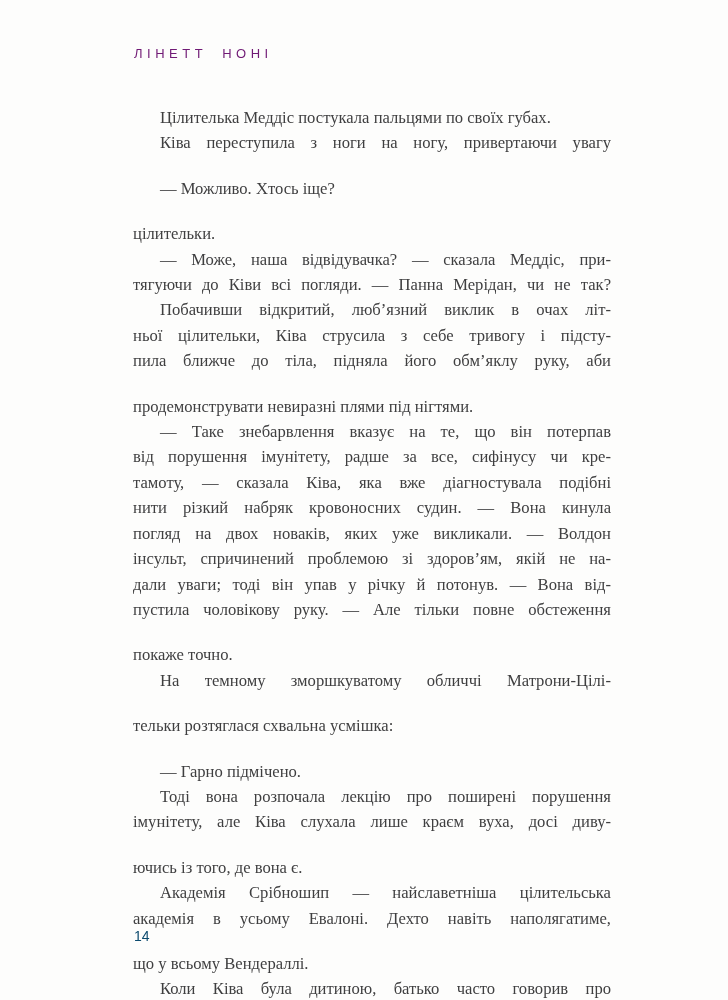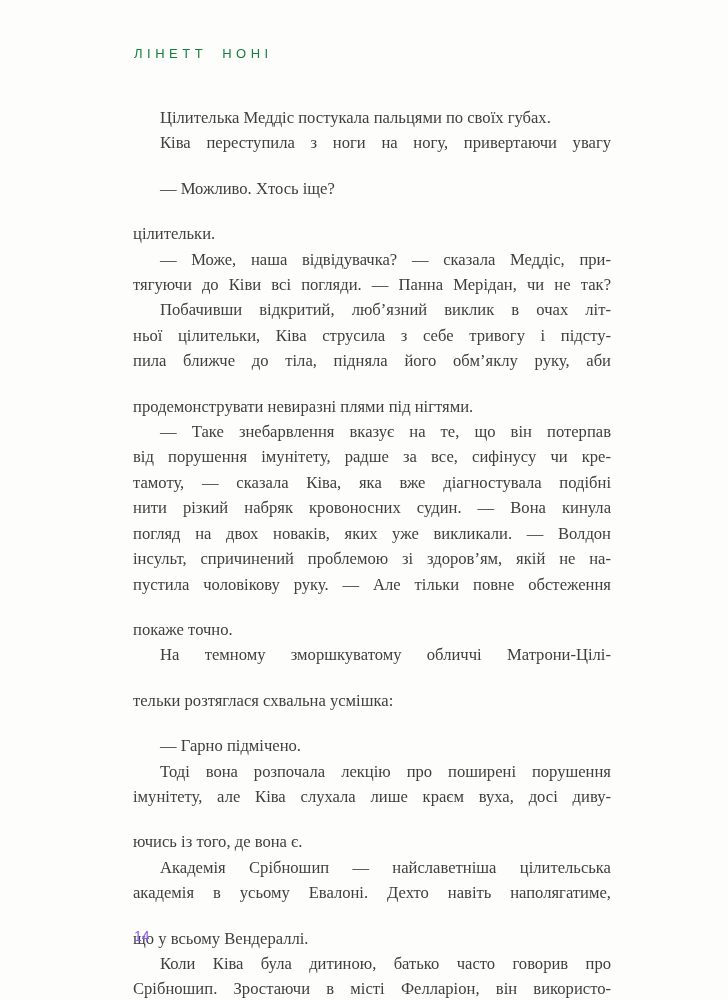--- a/index.html
+++ b/index.html
@@ -15,21 +15,21 @@
     background: #fdfdfc;
   }
   .running-header {
     position: absolute;
     left: 134px; top: 46px;
     font-family: "Liberation Sans", sans-serif;
     font-size: 13px;
     font-weight: 400;
     letter-spacing: 4.5px;
     word-spacing: 7px;
-    color: #15803d;
+    color: #701a75;
   }
   .body-text {
     position: absolute;
     left: 133px; top: 85px;
     width: 478px;
     color: #3f3f40;
     font-size: 16.6px;
     line-height: 25.4px;
     text-rendering: optimizeLegibility;
   }
@@ -38,21 +38,21 @@
     text-align-last: justify;
     white-space: normal;
   }
   .line.natural { text-align-last: left; margin-top: 20px; }
   .line.first { text-indent: 27px; }
   .page-number {
     position: absolute;
     left: 134px; top: 928px;
     font-family: "Liberation Sans", sans-serif;
     font-size: 14px;
-    color: #8b5cf6;
+    color: #0c4a6e;
   }
 </style>
 </head>
 <body>
 
 <div class="page">
   <div class="running-header">ЛІНЕТТ НОНІ</div>
 
   <div class="body-text">
       <div class="line first natural">Цілителька Меддіс постукала пальцями по своїх губах.</div>
@@ -64,20 +64,21 @@
       <div class="line first">Побачивши відкритий, люб’язний виклик в очах літ-</div>
       <div class="line">ньої цілительки, Ківа струсила з себе тривогу і підсту-</div>
       <div class="line">пила ближче до тіла, підняла його обм’яклу руку, аби</div>
       <div class="line natural">продемонструвати невиразні плями під нігтями.</div>
       <div class="line first">— Таке знебарвлення вказує на те, що він потерпав</div>
       <div class="line">від порушення імунітету, радше за все, сифінусу чи кре-</div>
       <div class="line">тамоту, — сказала Ківа, яка вже діагностувала подібні</div>
       <div class="line">нити різкий набряк кровоносних судин. — Вона кинула</div>
       <div class="line">погляд на двох новаків, яких уже викликали. — Волдон</div>
       <div class="line">інсульт, спричинений проблемою зі здоров’ям, якій не на-</div>
+      <div class="line">дали уваги; тоді він упав у річку й потонув. — Вона від-</div>
       <div class="line">пустила чоловікову руку. — Але тільки повне обстеження</div>
       <div class="line natural">покаже точно.</div>
       <div class="line first">На темному зморшкуватому обличчі Матрони-Цілі-</div>
       <div class="line natural">тельки розтяглася схвальна усмішка:</div>
       <div class="line first natural">— Гарно підмічено.</div>
       <div class="line first">Тоді вона розпочала лекцію про поширені порушення</div>
       <div class="line">імунітету, але Ківа слухала лише краєм вуха, досі диву-</div>
       <div class="line natural">ючись із того, де вона є.</div>
       <div class="line first">Академія Срібношип — найславетніша цілительська</div>
       <div class="line">академія в усьому Евалоні. Дехто навіть наполягатиме,</div>

